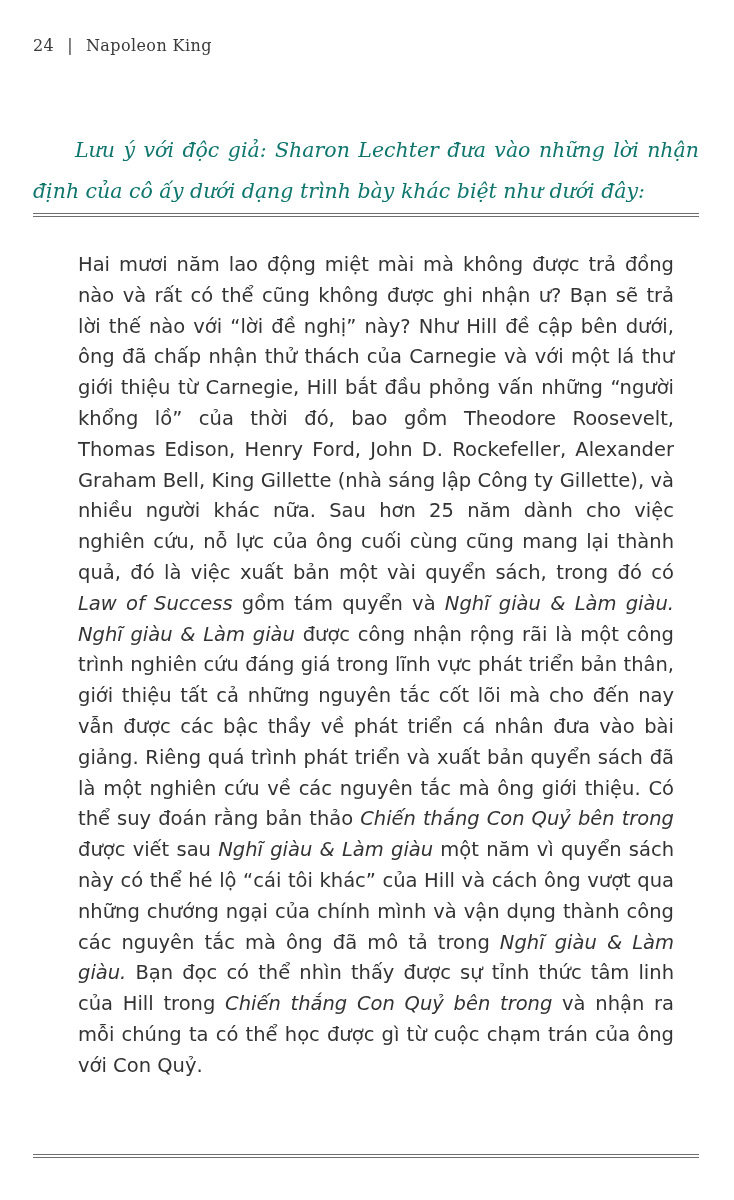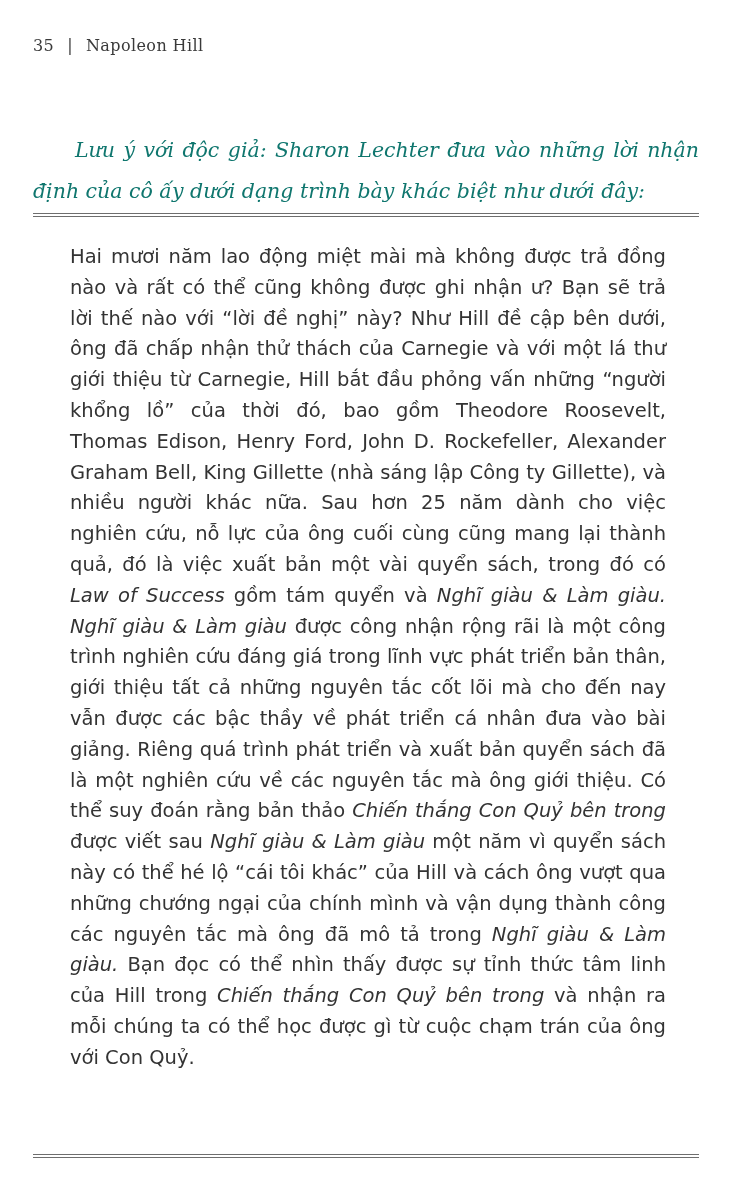--- a/index.html
+++ b/index.html
@@ -52,36 +52,36 @@
     border-top: 1px solid #6e6e6e;
     border-bottom: 1px solid #6e6e6e;
   }
   .rule-top { top: 213px; }
   .rule-bottom { top: 1154px; }
   .quote {
     position: absolute;
     top: 242px;
     left: 70px;
     width: 596px;
-    margin: 0;
+    margin: 8px;
     font-family: "DejaVu Sans", sans-serif;
     font-size: 19.5px;
     line-height: 30.8px;
     text-align: justify;
     color: #333333;
   }
   .quote em { font-style: italic; }
 </style>
 </head>
 <body>
 
 <div class="page">
 
   <div class="header">
-    <span>35</span><span class="sep">|</span><span>Napoleon Hill</span>
+    <span>24</span><span class="sep">|</span><span>Napoleon King</span>
   </div>
 
   <p class="intro">Lưu ý với độc giả: Sharon Lechter đưa vào những lời nhận định của cô ấy dưới dạng trình bày khác biệt như dưới đây:</p>
 
   <div class="rule rule-top"></div>
 
   <p class="quote"><span>Hai mươi năm lao động miệt mài mà không được trả đồng nào và rất có thể cũng không được ghi nhận ư? Bạn sẽ trả lời thế nào với “lời đề nghị” này? Như Hill đề cập bên dưới, ông đã chấp nhận thử thách của Carnegie và với một lá thư giới thiệu từ Carnegie, Hill bắt đầu phỏng vấn những “người khổng lồ” của thời đó, bao gồm Theodore Roosevelt, Thomas Edison, Henry Ford, John D. Rockefeller, Alexander Graham Bell, King Gillette (nhà sáng lập Công ty Gillette), và nhiều người khác nữa. Sau hơn 25 năm dành cho việc nghiên cứu, nỗ lực của ông cuối cùng cũng mang lại thành quả, đó là việc xuất bản một vài quyển sách, trong đó có </span><em>Law of Success</em><span> gồm tám quyển và </span><em>Nghĩ giàu &amp; Làm giàu.</em><span> </span><em>Nghĩ giàu &amp; Làm giàu</em><span> được công nhận rộng rãi là một công trình nghiên cứu đáng giá trong lĩnh vực phát triển bản thân, giới thiệu tất cả những nguyên tắc cốt lõi mà cho đến nay vẫn được các bậc thầy về phát triển cá nhân đưa vào bài giảng. Riêng quá trình phát triển và xuất bản quyển sách đã là một nghiên cứu về các nguyên tắc mà ông giới thiệu. Có thể suy đoán rằng bản thảo </span><em>Chiến thắng Con Quỷ bên trong</em><span> được viết sau </span><em>Nghĩ giàu &amp; Làm giàu</em><span> một năm vì quyển sách này có thể hé lộ “cái tôi khác” của Hill và cách ông vượt qua những chướng ngại của chính mình và vận dụng thành công các nguyên tắc mà ông đã mô tả trong </span><em>Nghĩ giàu &amp; Làm giàu.</em><span> Bạn đọc có thể nhìn thấy được sự tỉnh thức tâm linh của Hill trong </span><em>Chiến thắng Con Quỷ bên trong</em><span> và nhận ra mỗi chúng ta có thể học được gì từ cuộc chạm trán của ông với Con Quỷ.</span></p>
 
   <div class="rule rule-bottom"></div>
 

